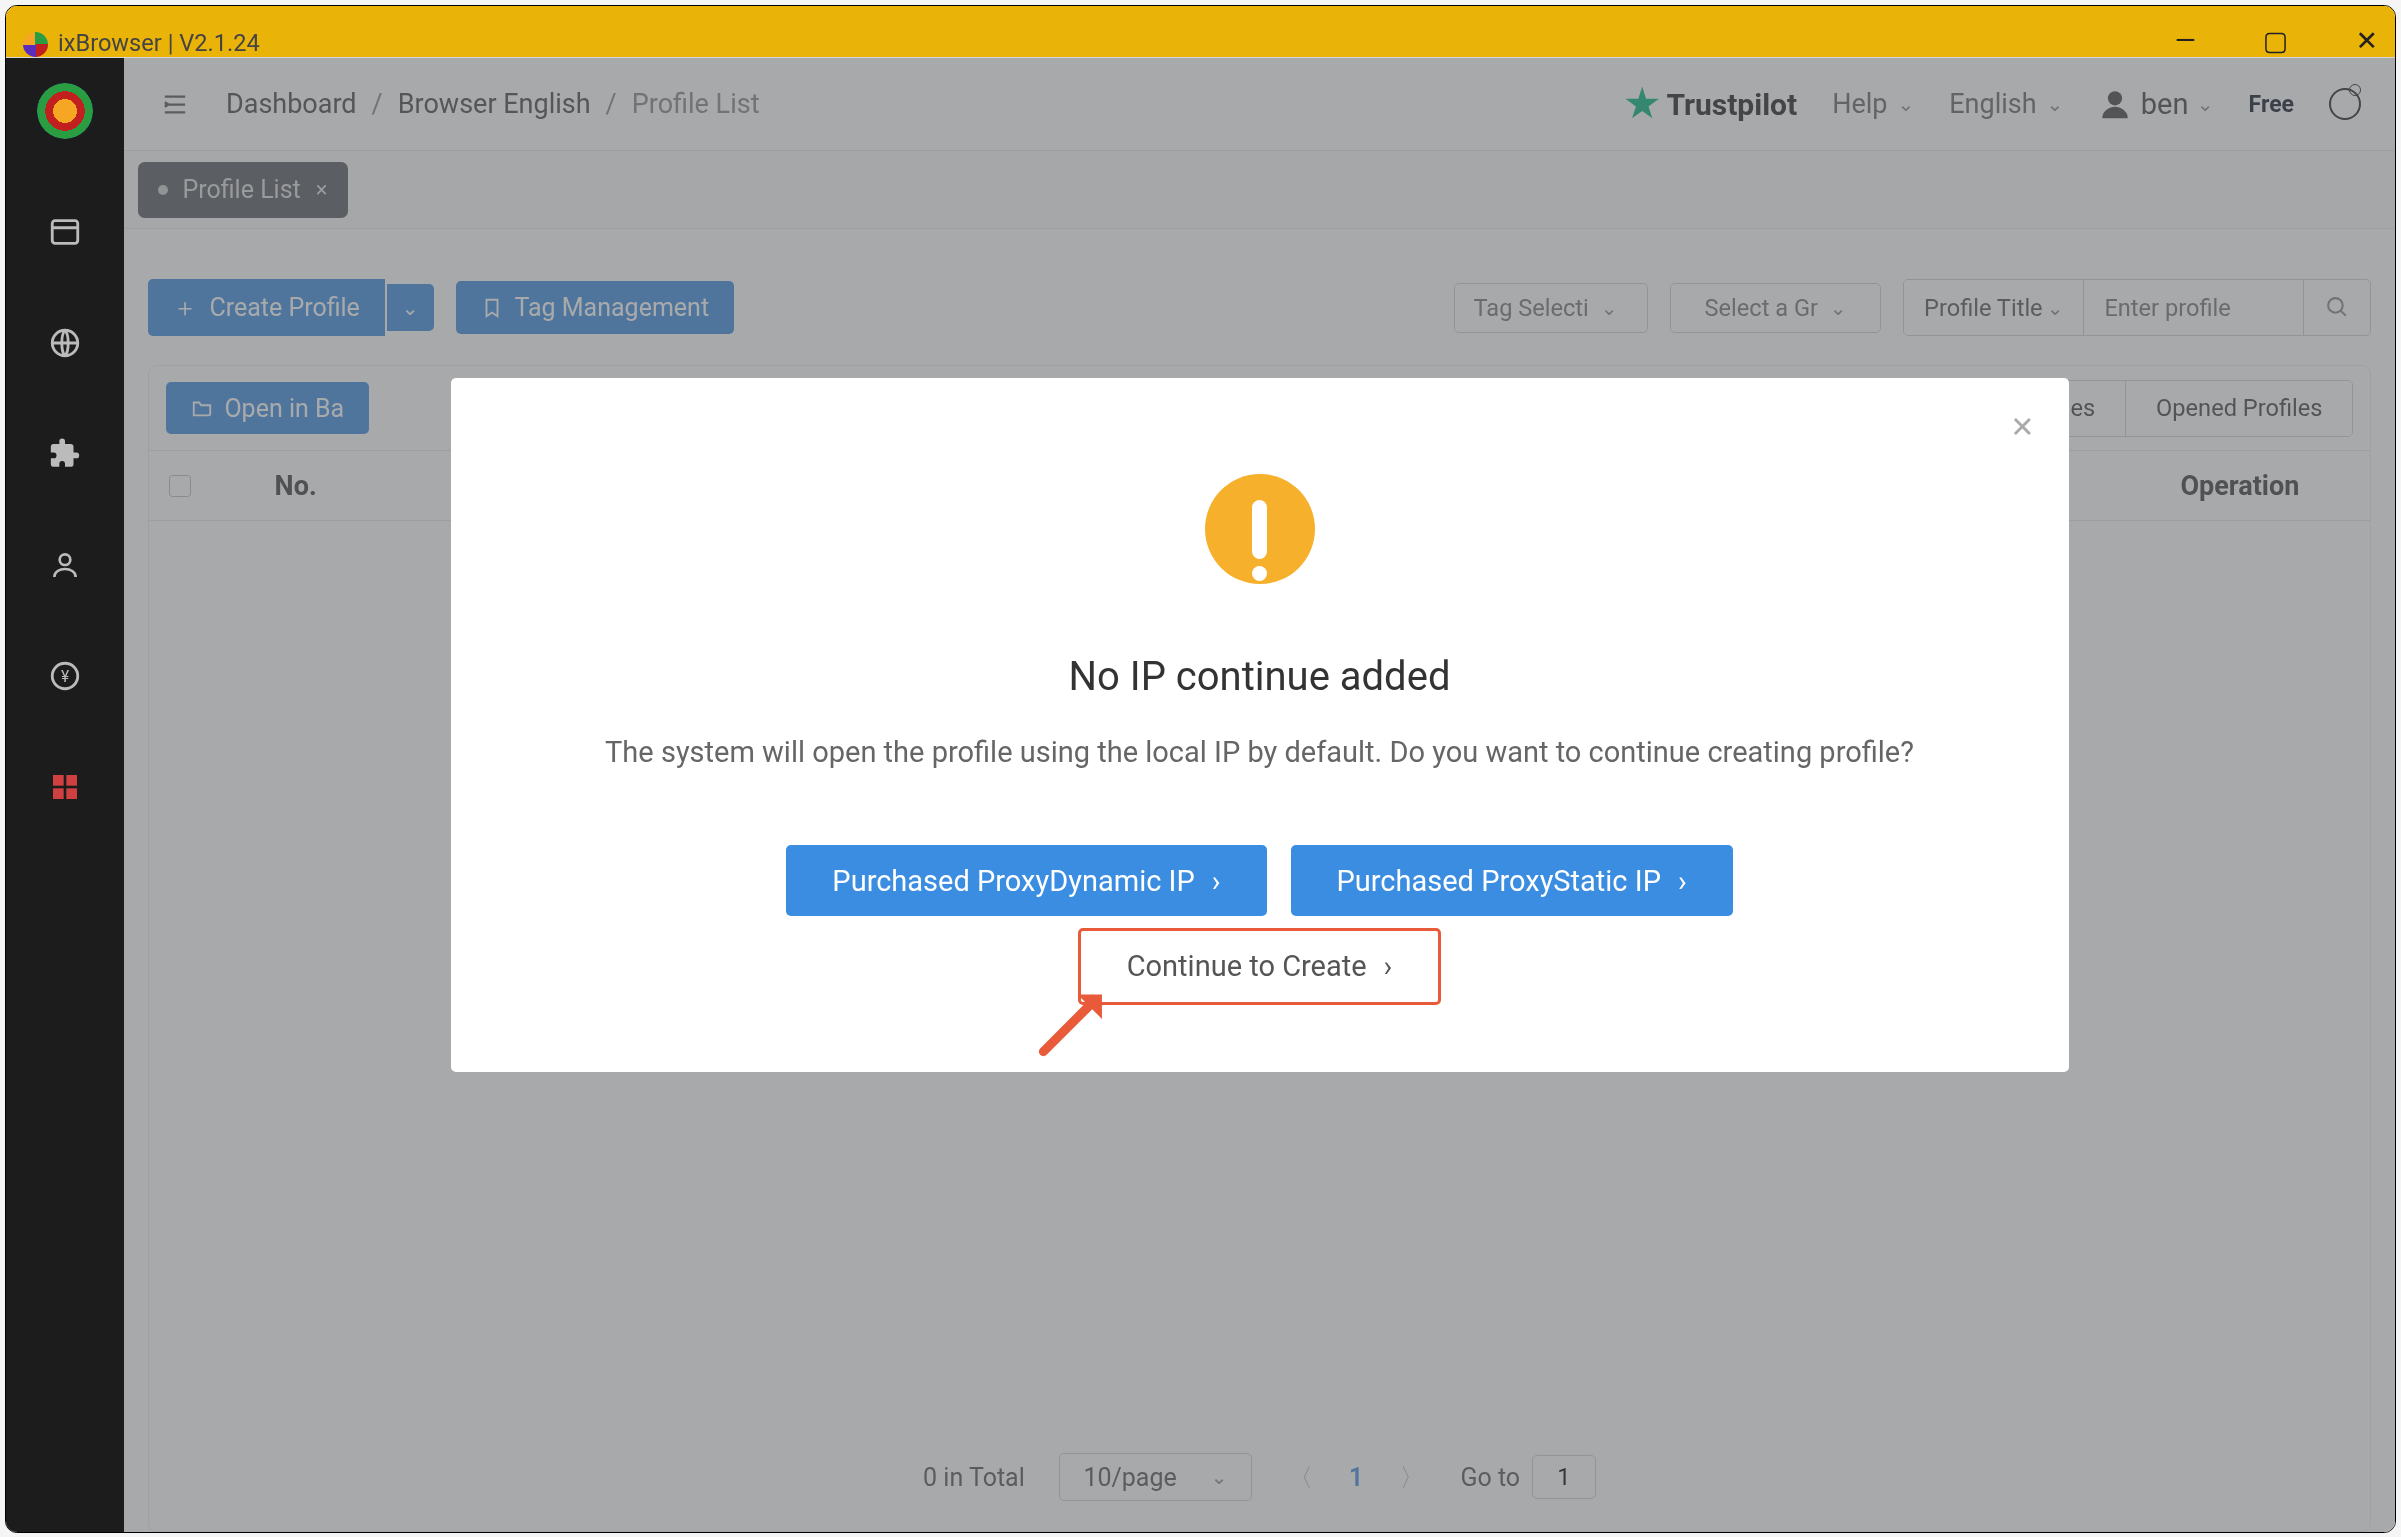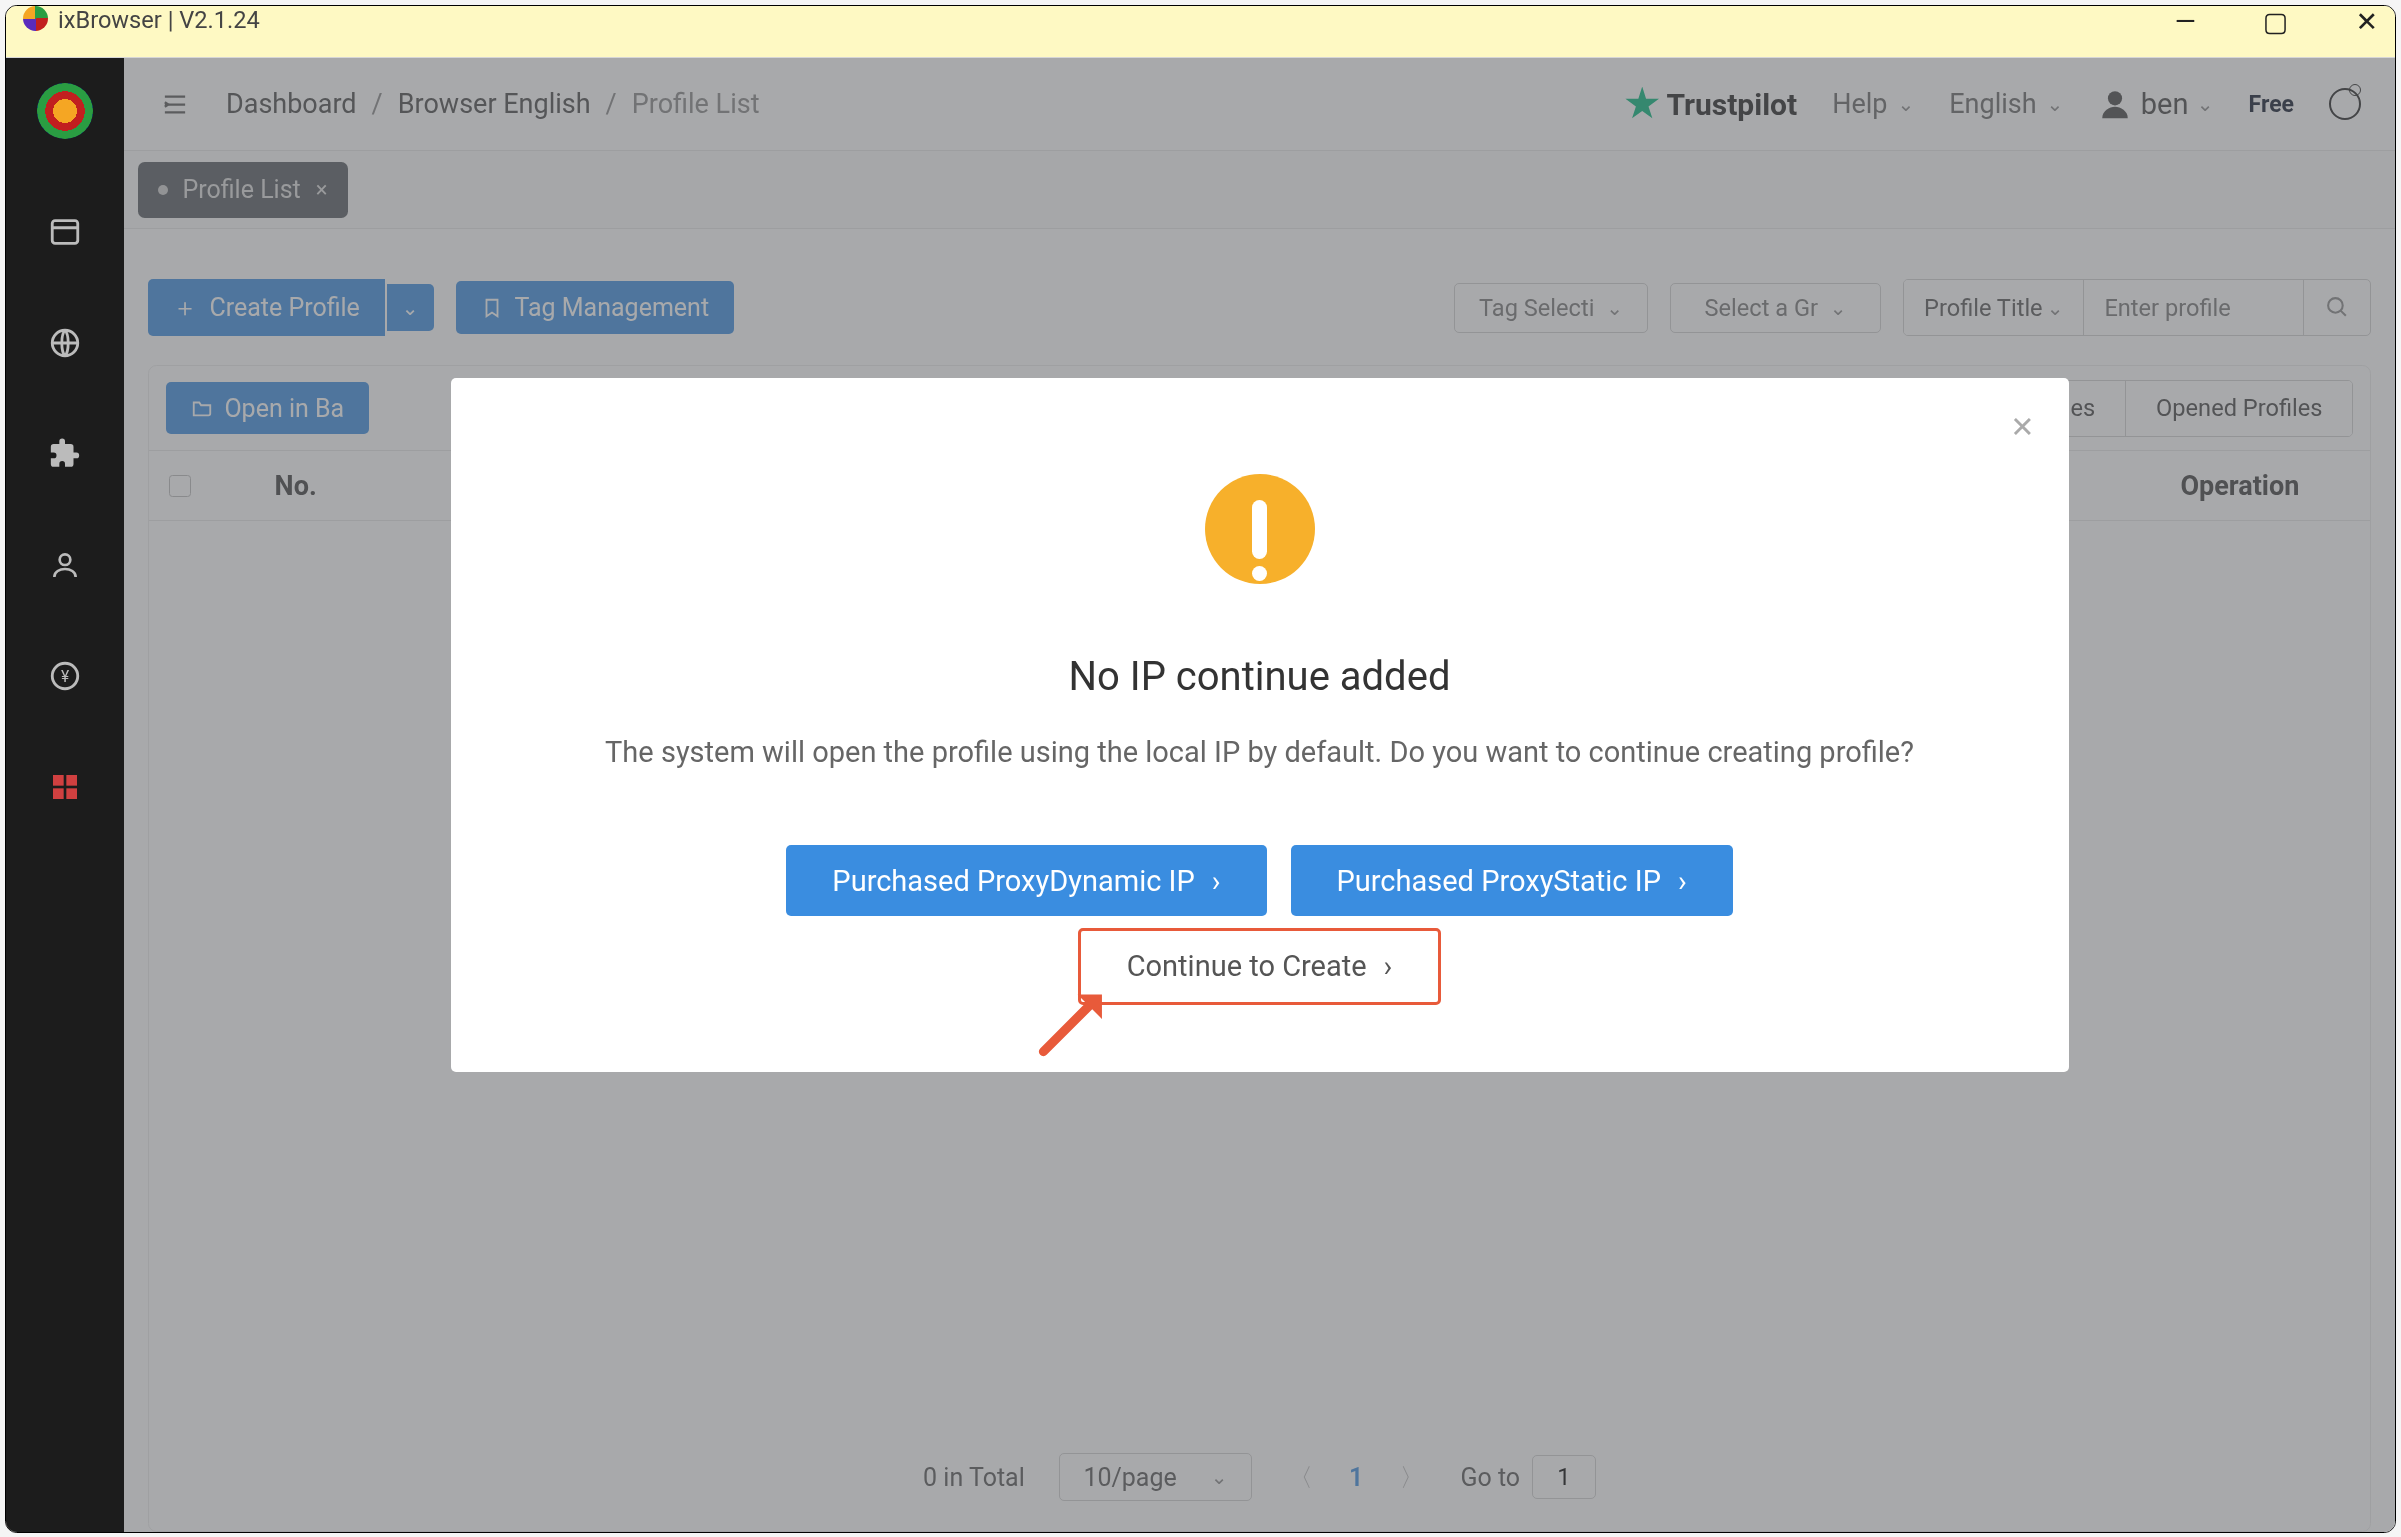--- a/index.html
+++ b/index.html
@@ -1,21 +1,21 @@
 <!DOCTYPE html>
 <html style="font-size:13.5px"><head>
 <meta charset="utf-8">
 <style>
 * { margin:0; padding:0; box-sizing:border-box; font-family: -apple-system, "Segoe UI", Roboto, Arial, sans-serif; }
 html,body{width:100%;height:100%;}
 body{width:2401px;height:1538px;position:relative;overflow:hidden;background:#f5f5f5;transform-origin:0 0;}
 .frame{position:absolute;inset:5px;border:1.7px solid #000;border-radius:11.8px;overflow:hidden;background:#fff;}
 
 
-.titlebar{height:52px;display:flex;align-items:flex-start;padding:0 17px;border-bottom:1.7px solid #d6d6d6;background:#fef9c3;}
+.titlebar{height:52px;display:flex;align-items:flex-end;padding:0 17px;border-bottom:1.7px solid #d6d6d6;background:#eab308;}
 .titlebar .logo-ic{width:25px;height:25px;border-radius:50%;background:conic-gradient(#2a9d42 0 25%,#c21f1f 0 50%,#5a2bbd 0 75%,#f5a623 0);display:inline-flex;align-items:center;justify-content:center;}
 .titlebar .title-txt{margin-left:10px;font-size:23.6px;color:#444;}
 .window-ctl{margin-left:auto;display:flex;gap:67px;font-size:27px;color:#222;}
 .window-ctl span{cursor:pointer;}
 
 .app{display:flex;height:calc(100% - 52px);}
 
 
 .sidebar{width:118px;background:#1c1c1c;display:flex;flex-direction:column;align-items:center;padding:25px 0;gap:74px;}
 .sidebar .nav-ic{width:37px;height:37px;display:flex;align-items:center;justify-content:center;color:#bbb;}
@@ -223,21 +223,21 @@
             <button class="btn primary chev-part">
               <span class="chev" style="color:#fff;">⌄</span>
             </button>
             <button class="btn primary">
               <svg viewBox="0 0 24 24" width="22" height="22" fill="none" stroke="#fff" stroke-width="2">
                   <path d="M6 3h12v18l-6-4-6 4z"></path>
                 </svg>
               <span>Tag Management</span>
             </button>
             <span class="spacer"></span>
-            <div class="dropdown" style="width:194px;justify-content:center;">
+            <div class="dropdown" style="width:194px;">
               <span>Tag Selecti</span>
               <span class="chev">⌄</span>
             </div>
             <div class="dropdown" style="width:211px;justify-content:center;">
               <span>Select a Gr</span>
               <span class="chev">⌄</span>
             </div>
             <div class="input-group">
               <div class="seg">
                 <span>Profile Title</span>

